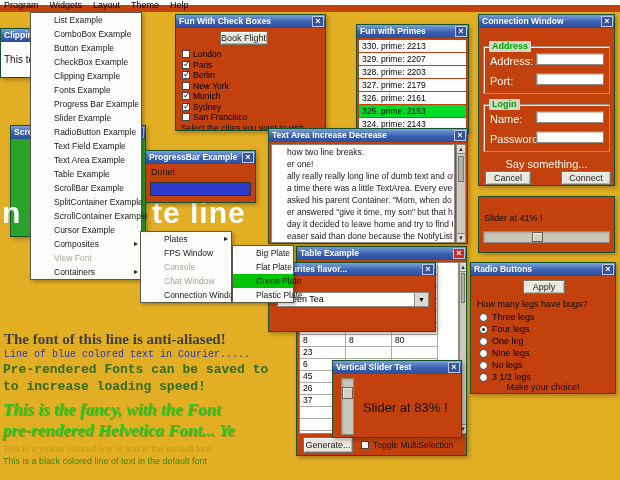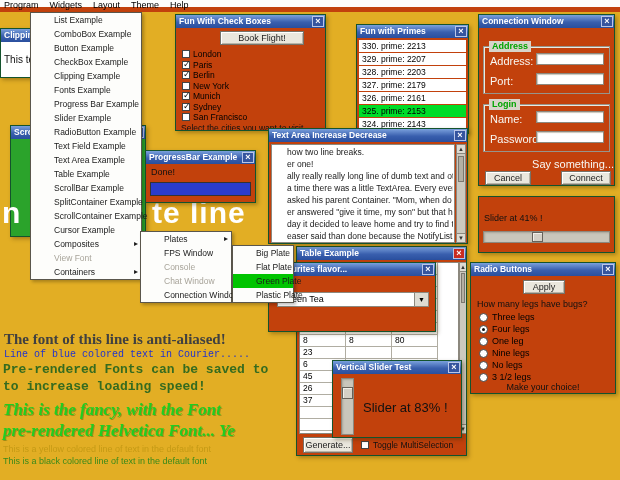--- a/index.html
+++ b/index.html
@@ -21,21 +21,21 @@
          box-shadow:inset 1px 1px 0 #fff, inset -1px -1px 0 #b8b4a8;
          font-size:9px; text-align:center; color:#222; overflow:hidden; white-space:nowrap; }
   .field { position:absolute; background:#fff; border:1px solid #8c887e; box-shadow:inset 1px 1px 1px #c9c5ba; }
 
   .cb { width:8px; height:8px; background:#fff; border:1px solid #444; display:inline-block; position:relative; flex:0 0 auto; }
   .cb.checked::before { content:"✓"; position:absolute; left:0; top:-3px; font-size:9px; color:#111; }
   .rd { width:9px; height:9px; background:#fff; border:1px solid #444; border-radius:50%; display:inline-block; position:relative; flex:0 0 auto; }
   .rd.checked::before { content:""; position:absolute; left:2px; top:2px; width:3px; height:3px; background:#111; border-radius:50%; }
 
   .menubar { position:absolute; left:0; top:0; width:620px; height:12px; background:#fdfdfb;
-             border-bottom:5px solid #c2410c; z-index:50; display:flex; font-size:9px; line-height:11px; }
+             border-bottom:7px solid #c2410c; z-index:50; display:flex; font-size:9px; line-height:11px; }
   .menubar span { padding:0 7px 0 4px; }
 
   .dd { position:absolute; background:#fdfdfb; border:1px solid #5a564c; box-shadow:2px 2px 3px rgba(0,0,0,.25); font-size:8.5px; }
   .dd .it { height:14px; line-height:14px; padding:0 10px 0 23px; position:relative; white-space:nowrap; color:#1a1a1a; }
   .dd .it.dis { color:#a8a49a; }
   .dd .it.sub::after { content:"▸"; position:absolute; right:3px; top:0; font-size:8px; }
   .dd .it.green { background:#00c400; }
 
   .bgt { position:absolute; white-space:nowrap; }
   .clipped-text { position:absolute; left:2px; top:196px; z-index:13; font-size:30px; font-weight:bold;
@@ -236,21 +236,21 @@
     <div style="position:absolute;left:76px;top:180px;font-size:8.5px;color:#111">Toggle MultiSelection</div>
   </div>
 </div>
 
 <div class="win" style="left:175px;top:14px;width:151px;height:117px;z-index:16">
   <div class="tb">
     <span class="ttl">Fun With Check Boxes</span>
     <span class="x"></span>
   </div>
   <div class="wbody">
-    <div class="btn" style="left:44px;top:3px;width:84px;height:14px;line-height:13px">Book Flight!</div>
+    <div class="btn" style="left:44px;top:3px;width:48px;height:14px;line-height:13px">Book Flight!</div>
     <div style="position:absolute;left:0;top:21px;right:0">
 
         <div class="crow">
           <span class="cb"></span>
           <span>London</span>
         </div>
 
         <div class="crow">
           <span class="cb checked"></span>
           <span>Paris</span>
@@ -335,21 +335,21 @@
       <div class="glabel" style="left:6px;top:28px">Port:</div>
       <div class="field" style="left:52px;top:26px;width:68px;height:12px"></div>
     </div>
     <div class="grp" style="left:4px;top:76px;width:127px;height:48px">
       <div class="grp-t">Login</div>
       <div class="glabel" style="left:6px;top:8px">Name:</div>
       <div class="field" style="left:52px;top:6px;width:68px;height:12px"></div>
       <div class="glabel" style="left:6px;top:28px">Password:</div>
       <div class="field" style="left:52px;top:26px;width:68px;height:12px"></div>
     </div>
-    <div class="glabel" style="left:0;right:0;top:130px;text-align:right;position:absolute">Say something...</div>
+    <div class="glabel" style="left:0;right:0;top:130px;text-align:center;position:absolute">Say something...</div>
     <div class="btn" style="left:6px;top:143px;width:46px;height:14px;line-height:13px">Cancel</div>
     <div class="btn" style="left:82px;top:143px;width:50px;height:14px;line-height:13px">Connect</div>
   </div>
 </div>
 
 <div class="win" style="left:478px;top:196px;width:137px;height:57px;z-index:22">
   <div class="wbody">
     <div style="position:absolute;left:5px;top:3px;font-size:9px;color:#111">Slider at 41% !</div>
     <div class="track" style="left:4px;top:21px;width:127px;height:12px">
       <div class="handle" style="left:48px;top:0;width:11px;height:10px"></div>

